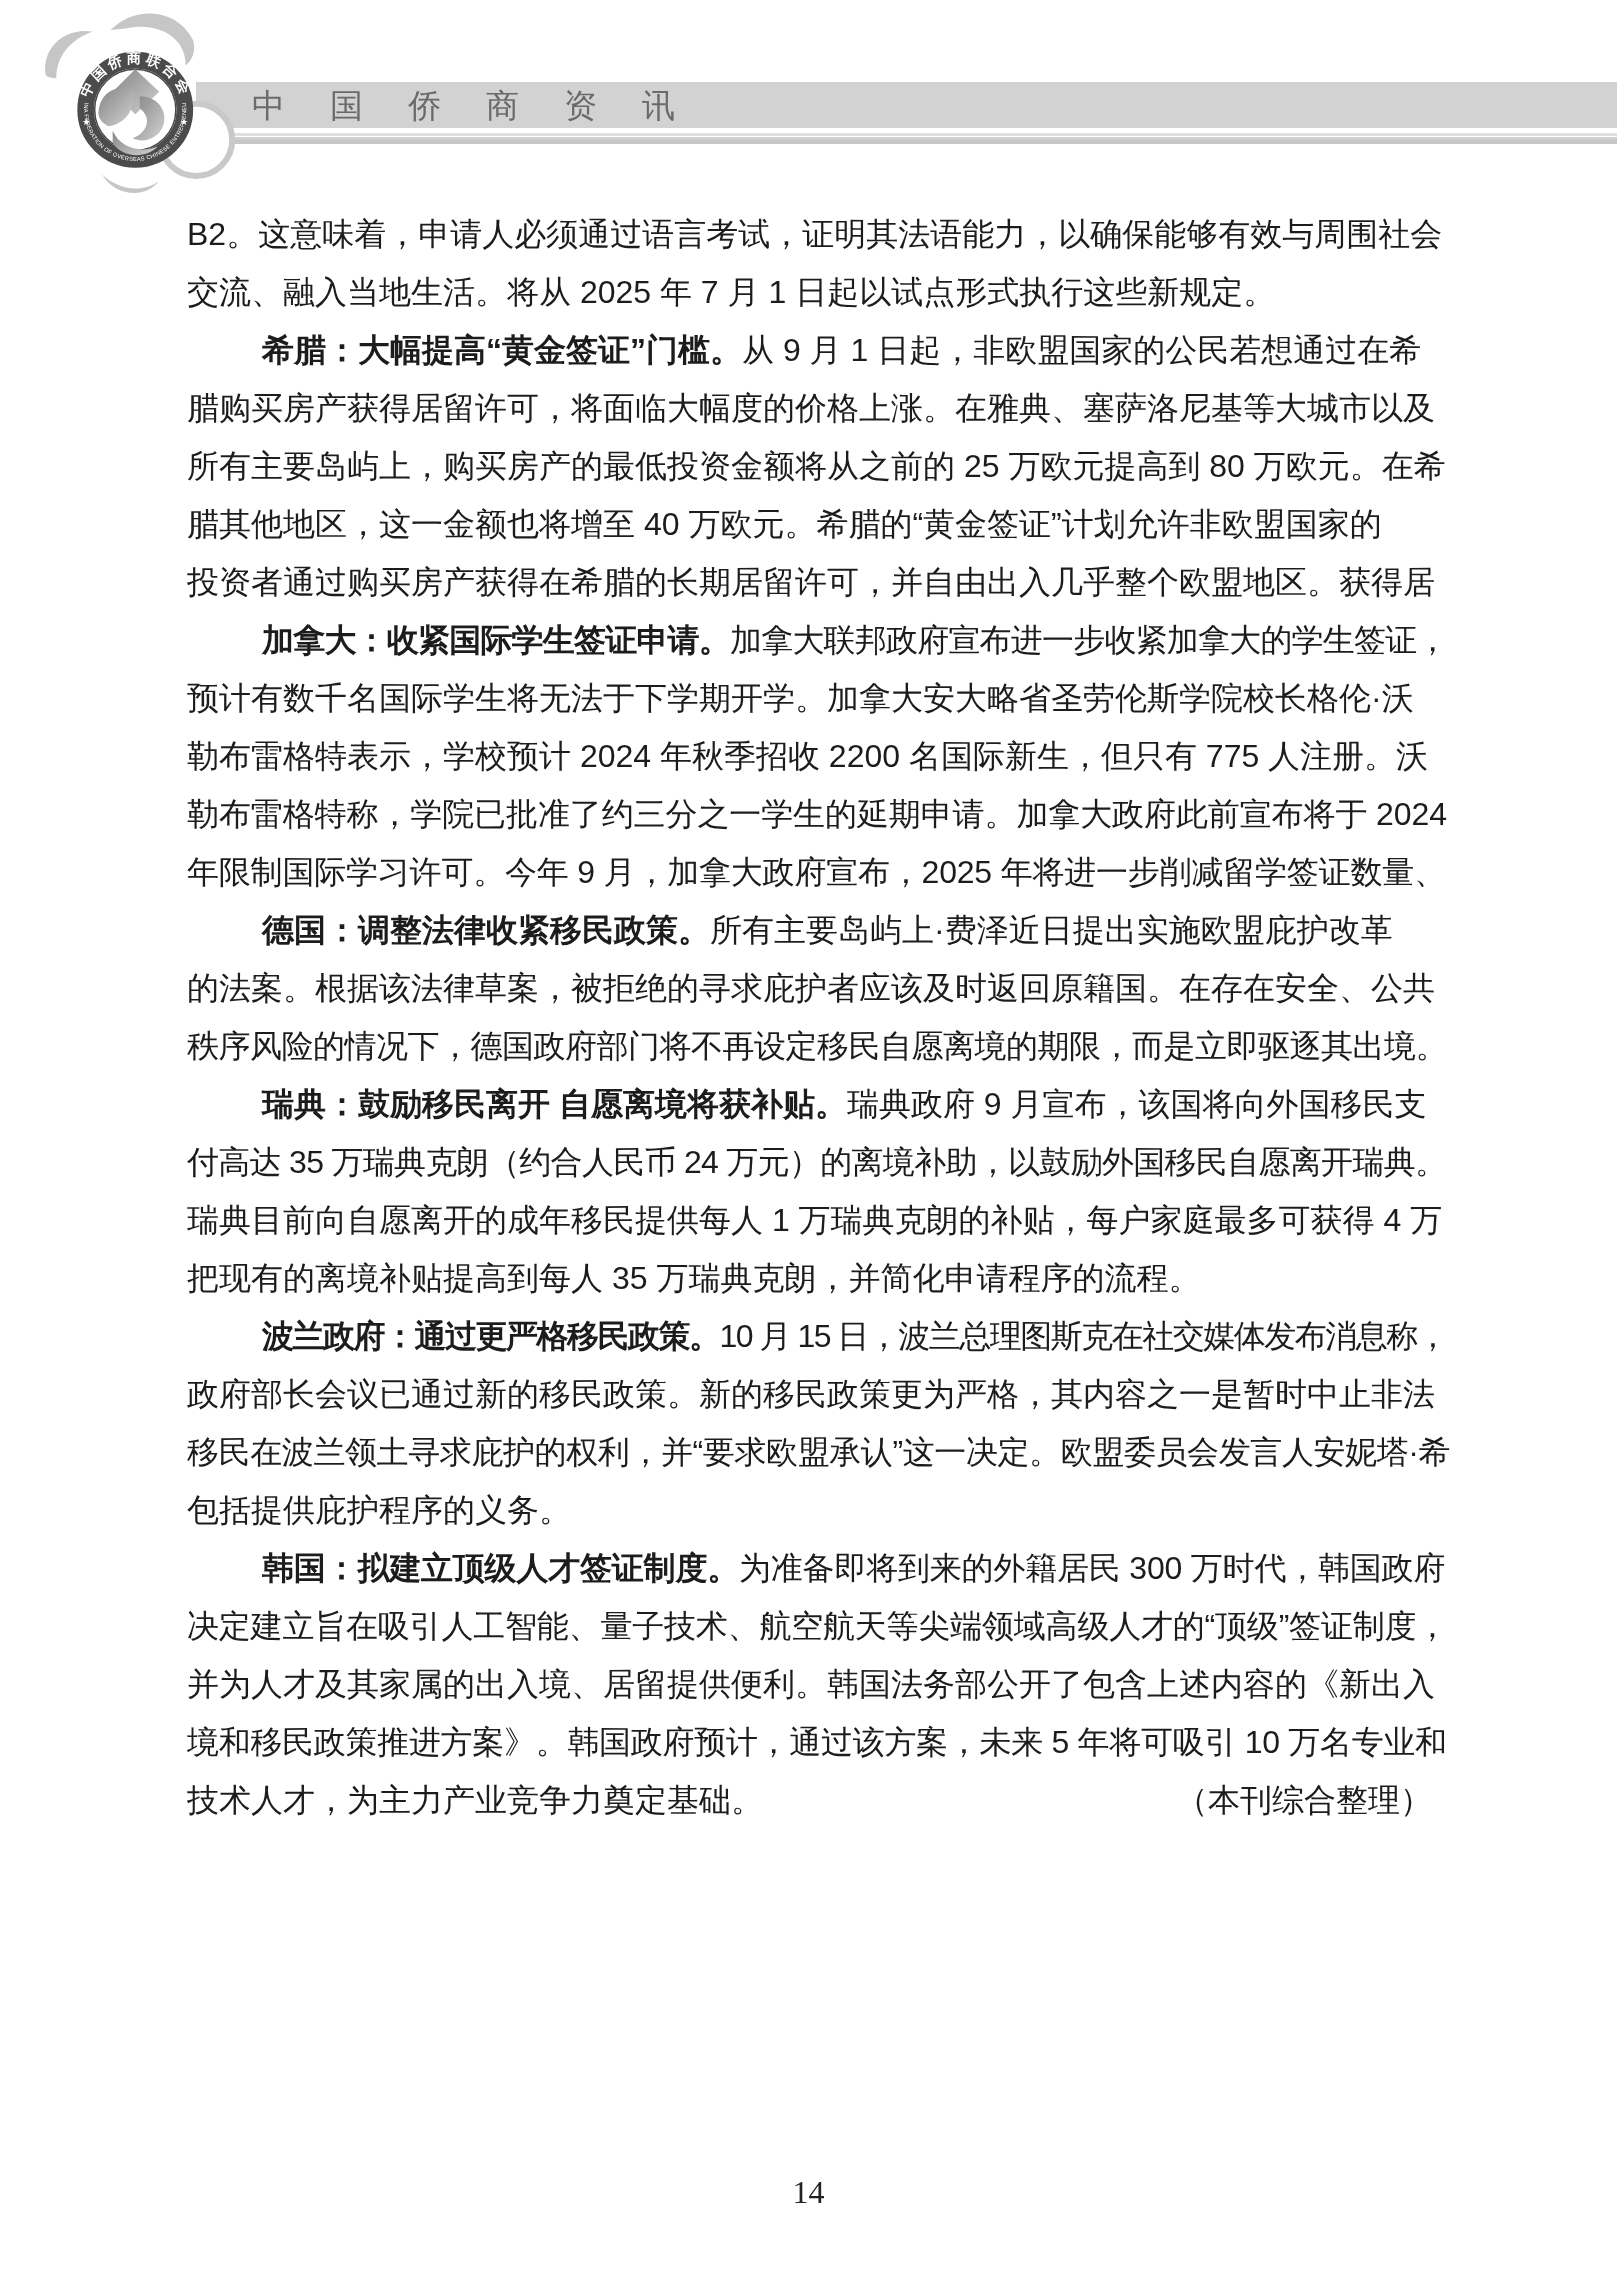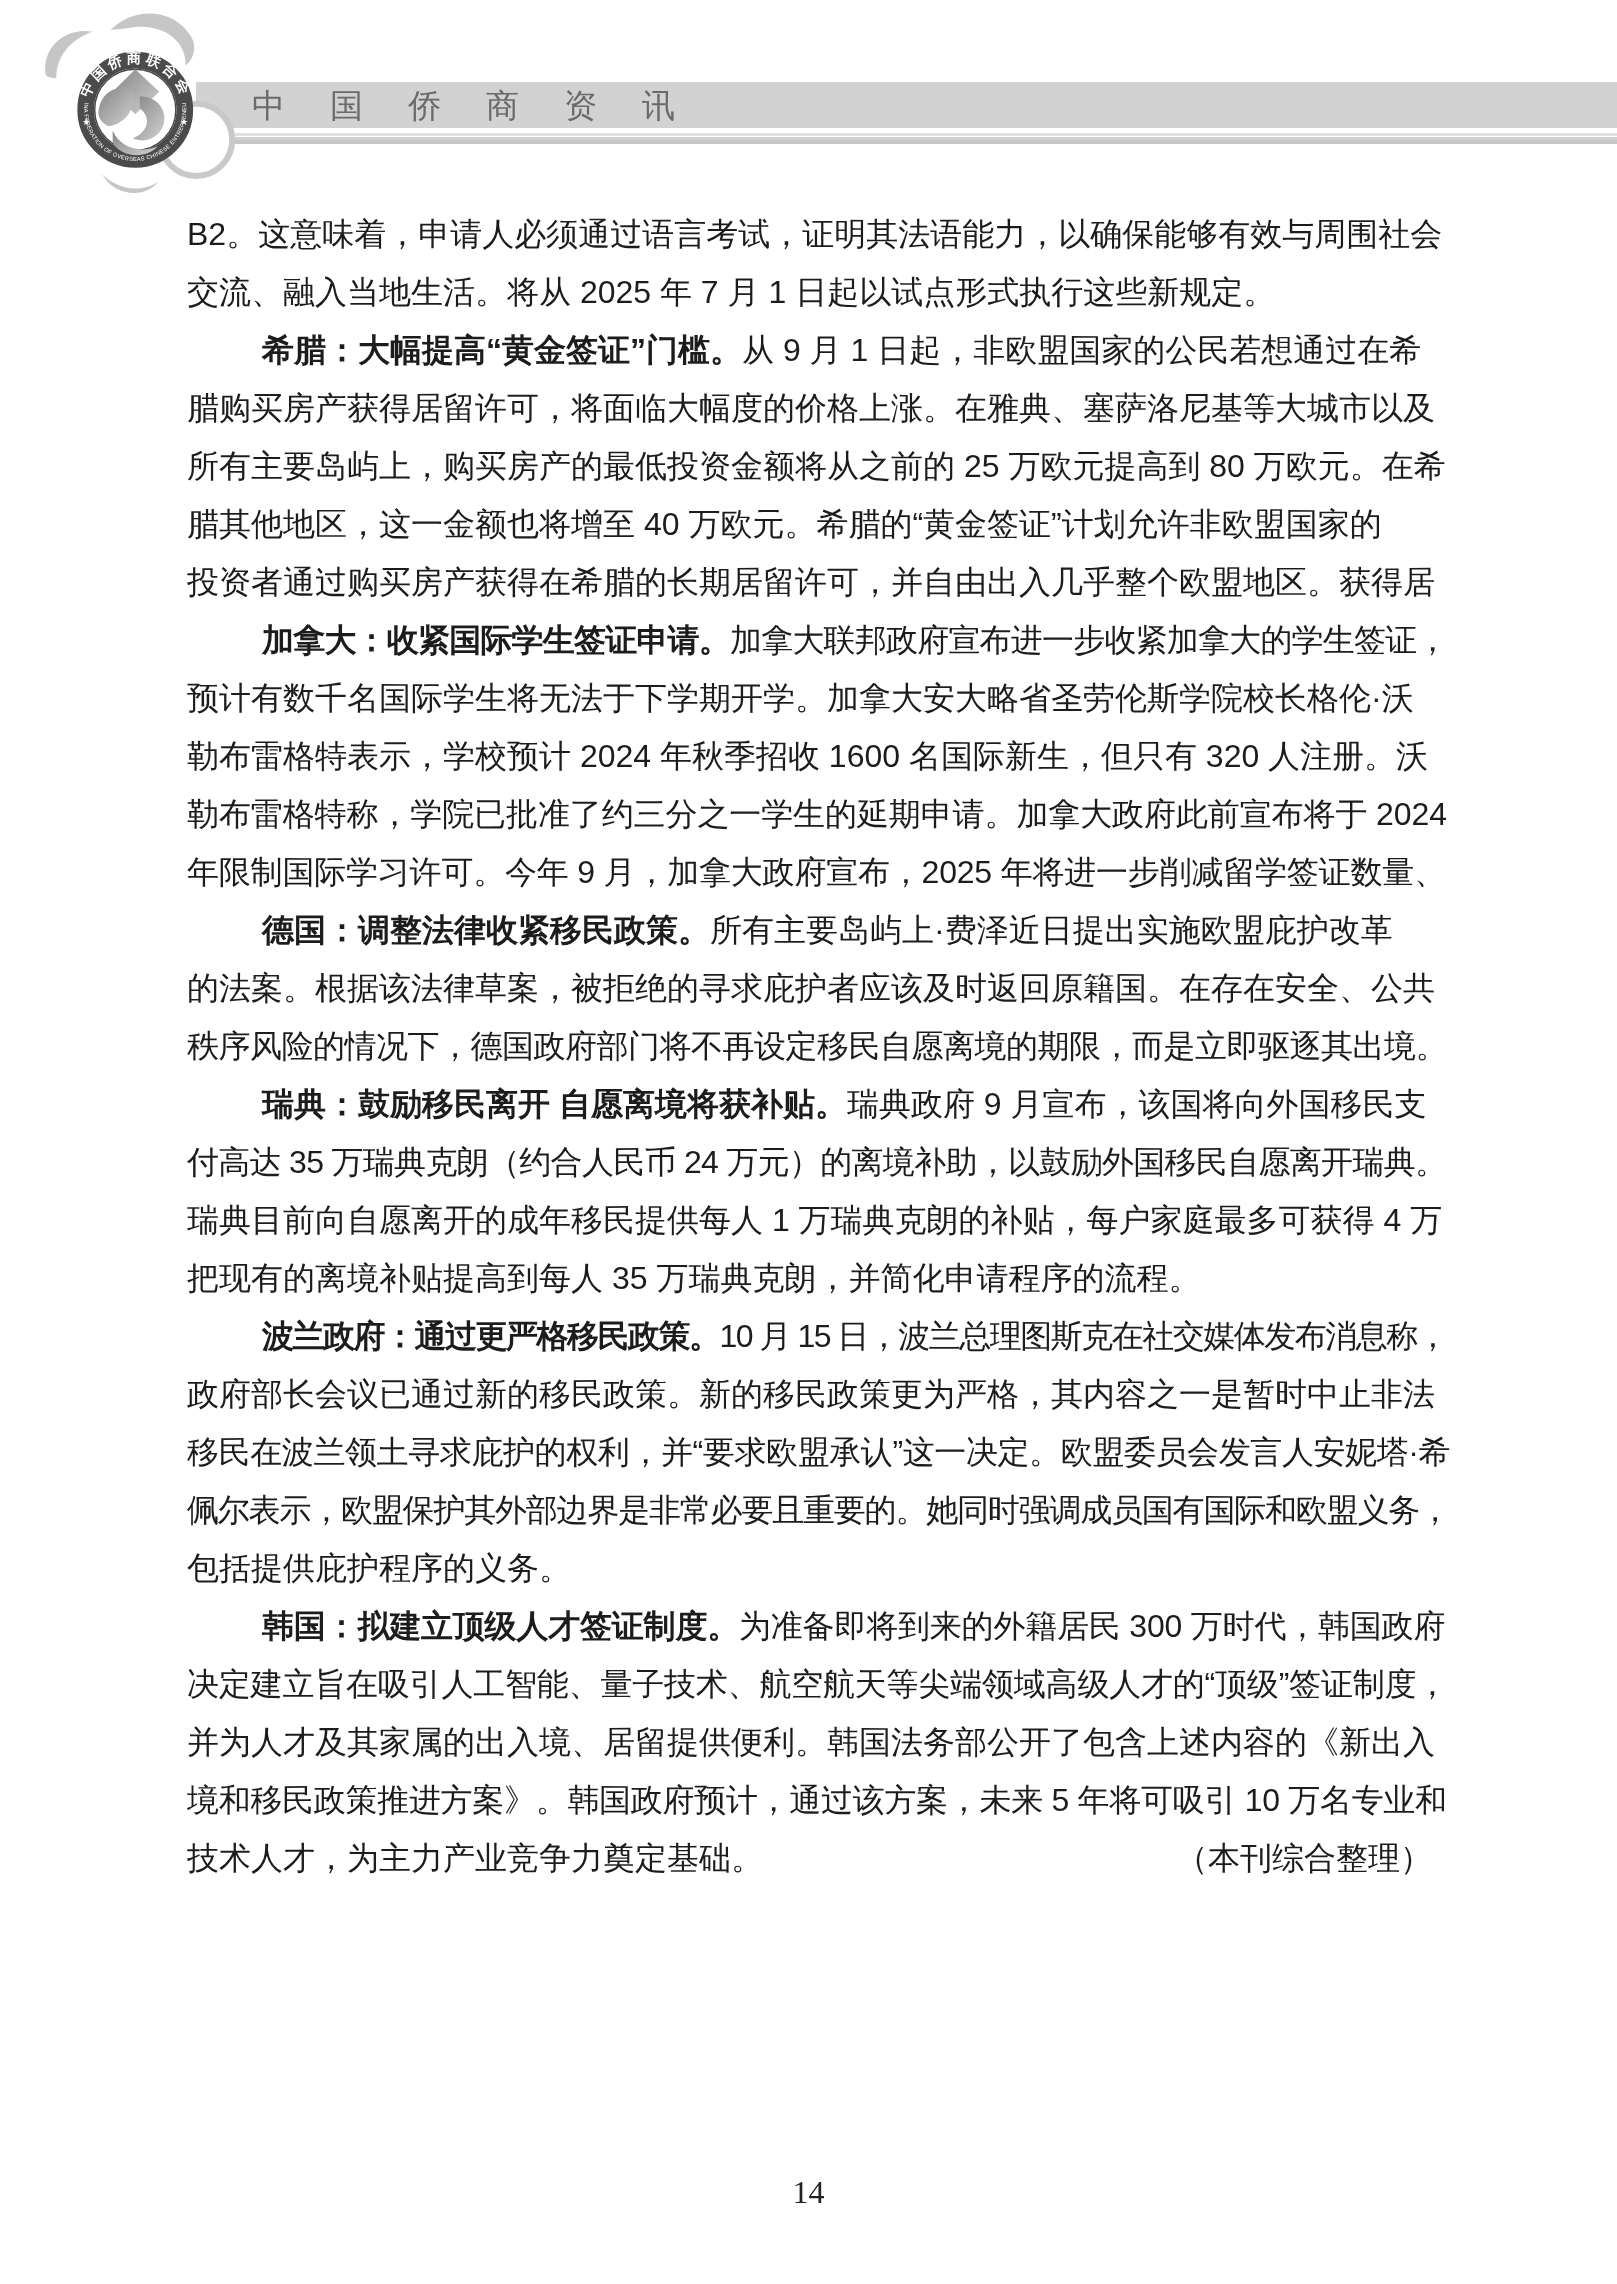--- a/index.html
+++ b/index.html
@@ -104,34 +104,33 @@
   <div class="article">
       <div class="line" style="letter-spacing: 0px;"><span><span>B2。这意味着，申请人必须通过语言考试，证明其法语能力，以确保能够有效与周围社会</span></span></div>
       <div class="line end" style="letter-spacing: 0px;"><span><span>交流、融入当地生活。将从 2025 年 7 月 1 日起以试点形式执行这些新规定。</span></span></div>
       <div class="line indent" style="letter-spacing: 0px;"><span><span class="bold">希腊：大幅提高“黄金签证”门槛。</span><span>从 9 月 1 日起，非欧盟国家的公民若想通过在希</span></span></div>
       <div class="line" style="letter-spacing: 0px;"><span><span>腊购买房产获得居留许可，将面临大幅度的价格上涨。在雅典、塞萨洛尼基等大城市以及</span></span></div>
       <div class="line" style="letter-spacing: 0px;"><span><span>所有主要岛屿上，购买房产的最低投资金额将从之前的 25 万欧元提高到 80 万欧元。在希</span></span></div>
       <div class="line" style="letter-spacing: 0px;"><span><span>腊其他地区，这一金额也将增至 40 万欧元。希腊的“黄金签证”计划允许非欧盟国家的</span></span></div>
       <div class="line" style="letter-spacing: 0px;"><span><span>投资者通过购买房产获得在希腊的长期居留许可，并自由出入几乎整个欧盟地区。获得居</span></span></div>
       <div class="line indent" style="letter-spacing: -0.8px;"><span><span class="bold">加拿大：收紧国际学生签证申请。</span><span>加拿大联邦政府宣布进一步收紧加拿大的学生签证，</span></span></div>
       <div class="line" style="letter-spacing: 0px;"><span><span>预计有数千名国际学生将无法于下学期开学。加拿大安大略省圣劳伦斯学院校长格伦·沃</span></span></div>
-      <div class="line" style="letter-spacing: 0px;"><span><span>勒布雷格特表示，学校预计 2024 年秋季招收 1600 名国际新生，但只有 320 人注册。沃</span></span></div>
+      <div class="line" style="letter-spacing: 0px;"><span><span>勒布雷格特表示，学校预计 2024 年秋季招收 2200 名国际新生，但只有 775 人注册。沃</span></span></div>
       <div class="line" style="letter-spacing: -0.1px;"><span><span>勒布雷格特称，学院已批准了约三分之一学生的延期申请。加拿大政府此前宣布将于 2024</span></span></div>
       <div class="line" style="letter-spacing: -0.2px;"><span><span>年限制国际学习许可。今年 9 月，加拿大政府宣布，2025 年将进一步削减留学签证数量、</span></span></div>
       <div class="line indent" style="letter-spacing: 0px;"><span><span class="bold">德国：调整法律收紧移民政策。</span><span>所有主要岛屿上·费泽近日提出实施欧盟庇护改革</span></span></div>
       <div class="line" style="letter-spacing: 0px;"><span><span>的法案。根据该法律草案，被拒绝的寻求庇护者应该及时返回原籍国。在存在安全、公共</span></span></div>
       <div class="line end" style="letter-spacing: -0.5px;"><span><span>秩序风险的情况下，德国政府部门将不再设定移民自愿离境的期限，而是立即驱逐其出境。</span></span></div>
       <div class="line indent" style="letter-spacing: 0px;"><span><span class="bold">瑞典：鼓励移民离开 自愿离境将获补贴。</span><span>瑞典政府 9 月宣布，该国将向外国移民支</span></span></div>
       <div class="line" style="letter-spacing: -0.7px;"><span><span>付高达 35 万瑞典克朗（约合人民币 24 万元）的离境补助，以鼓励外国移民自愿离开瑞典。</span></span></div>
       <div class="line" style="letter-spacing: 0px; text-align: center;"><span><span>瑞典目前向自愿离开的成年移民提供每人 1 万瑞典克朗的补贴，每户家庭最多可获得 4 万</span></span></div>
       <div class="line end" style="letter-spacing: 0px;"><span><span>把现有的离境补贴提高到每人 35 万瑞典克朗，并简化申请程序的流程。</span></span></div>
       <div class="line indent" style="letter-spacing: -1.5px;"><span><span class="bold">波兰政府：通过更严格移民政策。</span><span>10 月 15 日，波兰总理图斯克在社交媒体发布消息称，</span></span></div>
       <div class="line" style="letter-spacing: 0px;"><span><span>政府部长会议已通过新的移民政策。新的移民政策更为严格，其内容之一是暂时中止非法</span></span></div>
       <div class="line" style="letter-spacing: -0.4px;"><span><span>移民在波兰领土寻求庇护的权利，并“要求欧盟承认”这一决定。欧盟委员会发言人安妮塔·希</span></span></div>
-      <div class="line" style="letter-spacing: -1.2px;"><span><span>佩尔表示，欧盟保护其外部边界是非常必要且重要的。她同时强调成员国有国际和欧盟义务，</span></span></div>
       <div class="line end" style="letter-spacing: 0px;"><span><span>包括提供庇护程序的义务。</span></span></div>
       <div class="line indent" style="letter-spacing: -0.2px;"><span><span class="bold">韩国：拟建立顶级人才签证制度。</span><span>为准备即将到来的外籍居民 300 万时代，韩国政府</span></span></div>
       <div class="line" style="letter-spacing: -0.2px;"><span><span>决定建立旨在吸引人工智能、量子技术、航空航天等尖端领域高级人才的“顶级”签证制度，</span></span></div>
       <div class="line" style="letter-spacing: 0px;"><span><span>并为人才及其家属的出入境、居留提供便利。韩国法务部公开了包含上述内容的《新出入</span></span></div>
       <div class="line" style="letter-spacing: -0.3px;"><span><span>境和移民政策推进方案》。韩国政府预计，通过该方案，未来 5 年将可吸引 10 万名专业和</span></span></div>
       <div class="line end noteline">
         <span><span>技术人才，为主力产业竞争力奠定基础。</span></span>
         <span class="note">（本刊综合整理）</span>
       </div>
     </div>

